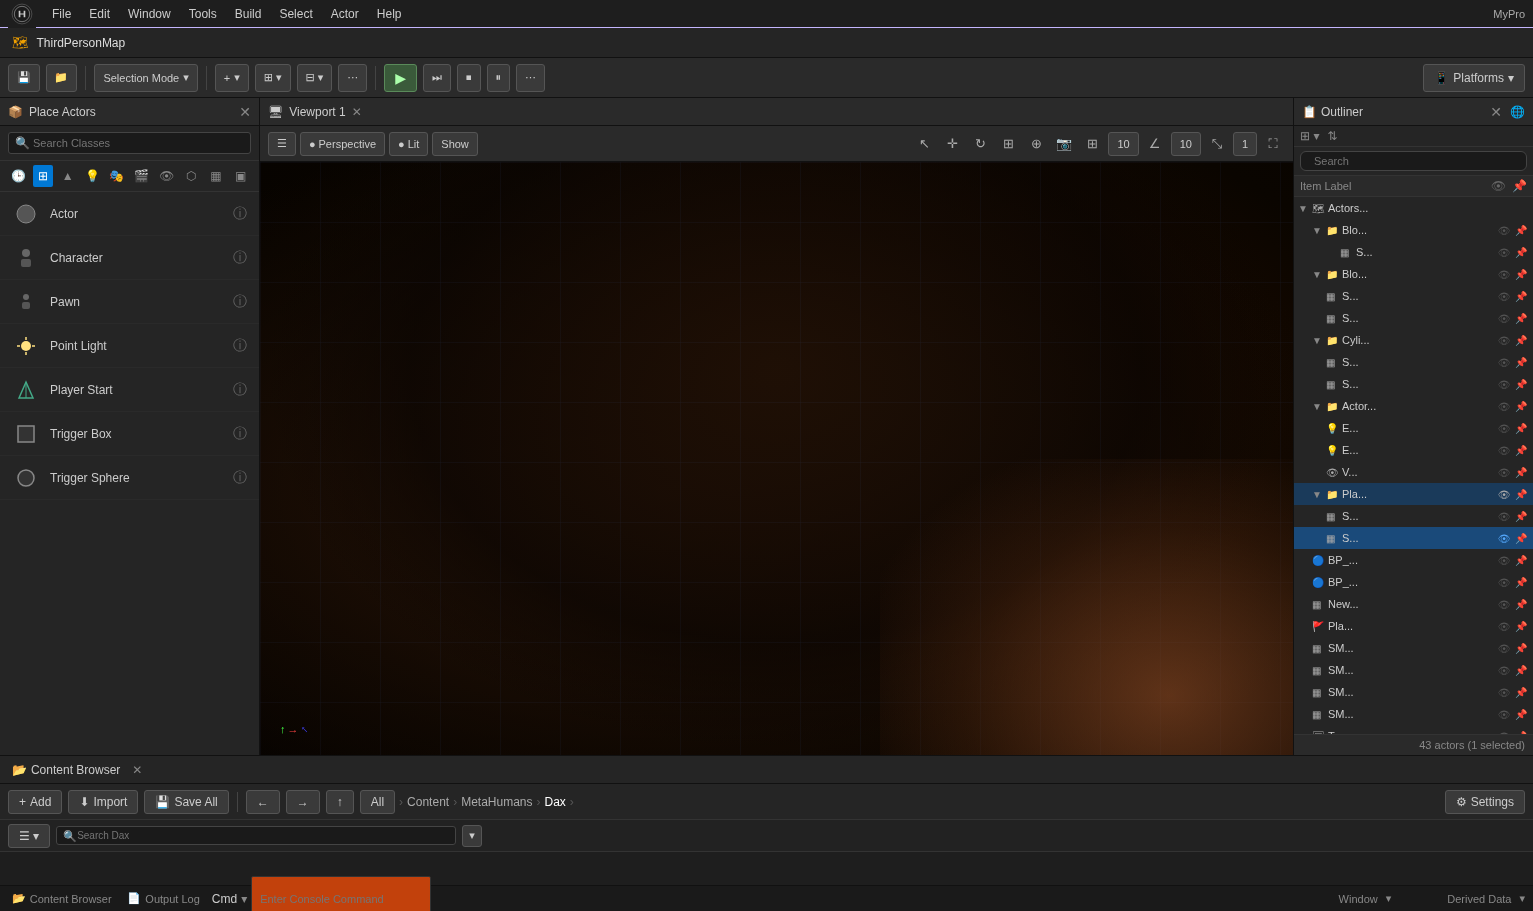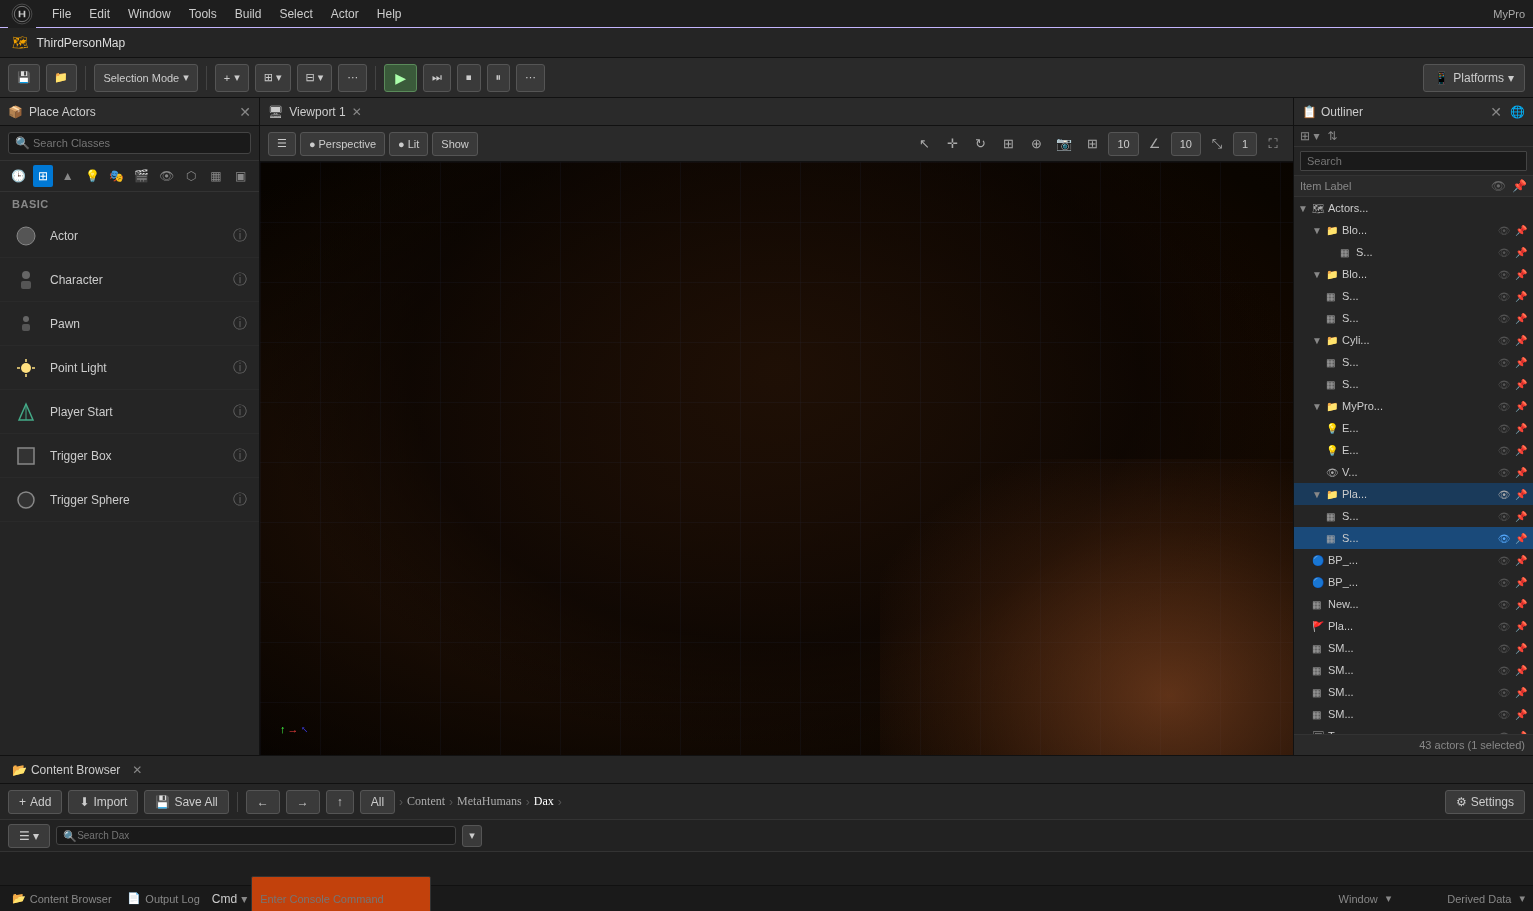--- a/index.html
+++ b/index.html
@@ -497,21 +497,21 @@
     }
     .breadcrumb-nav {
       display: flex;
       align-items: center;
       gap: 4px;
       flex: 1;
       font-size: 12px;
       color: #aaa;
     }
     .breadcrumb-sep { color: #555; }
-    .breadcrumb-item { color: #aaa; cursor: pointer; font-family: Liberation Serif, serif; }
+    .breadcrumb-item { color: #aaa; cursor: pointer; }
     .breadcrumb-item.current { color: #fff; }
     .settings-btn {
       margin-left: auto;
       background: #3a3a3a;
       border: 1px solid #555;
       border-radius: 3px;
       color: #ccc;
       padding: 3px 10px;
       cursor: pointer;
       font-size: 12px;
@@ -687,21 +687,20 @@
       <div class="icon-tab active">⊞</div>
       <div class="icon-tab">▲</div>
       <div class="icon-tab">💡</div>
       <div class="icon-tab">🎭</div>
       <div class="icon-tab">🎬</div>
       <div class="icon-tab">👁</div>
       <div class="icon-tab">⬡</div>
       <div class="icon-tab">▦</div>
       <div class="icon-tab">▣</div>
     </div>
-    <div class="section-label">BASIC</div>
 
     <div class="actor-item">
       <div class="actor-icon">
         <svg width="24" height="24" viewBox="0 0 24 24">
             <circle cx="12" cy="12" r="9" fill="#555" stroke="#888" stroke-width="1"></circle>
           </svg>
       </div>
       <span class="actor-name">Actor</span>
       <span class="actor-info">ⓘ</span>
     </div>
@@ -827,21 +826,21 @@
       <span>📋</span>
       <span class="panel-title">Outliner</span>
       <span class="panel-close">✕</span>
       <span style="margin-left:4px;color:#888;cursor:pointer;">🌐</span>
     </div>
     <div style="display:flex;align-items:center;padding:3px 6px;border-bottom:1px solid #333;gap:4px;">
       <span style="color:#888;cursor:pointer;">⊞ ▾</span>
       <span style="color:#888;cursor:pointer;margin-left:4px;">⇅</span>
     </div>
     <div class="right-search">
-      <input type="text" style="width: 100%; background: rgb(26, 26, 26); border: 1px solid rgb(68, 68, 68); border-radius: 1px; color: rgb(204, 204, 204); padding: 3px 6px; font-size: 11px; outline: none;" placeholder="Search">
+      <input type="text" style="width: 100%; background: rgb(26, 26, 26); border: 1px solid rgb(68, 68, 68); border-radius: 6px; color: rgb(204, 204, 204); padding: 3px 13px; font-size: 11px; outline: none;" placeholder="Search">
     </div>
     <div class="outliner-cols">
       <span class="col-header">Item Label</span>
       <div class="col-icons">
         <span>👁</span>
         <span>📌</span>
       </div>
     </div>
     <div class="outliner-tree">
       <div class="tree-item">
@@ -927,21 +926,21 @@
         <span class="tree-label">S...</span>
         <div class="tree-actions">
             <span class="tree-action-icon">👁</span>
             <span class="tree-action-icon">📌</span>
           </div>
       </div>
       <div class="tree-item">
         <span class="tree-indent"></span>
         <span class="tree-arrow">▼</span>
         <span class="tree-icon">📁</span>
-        <span class="tree-label">MyPro...</span>
+        <span class="tree-label">Actor...</span>
         <div class="tree-actions">
             <span class="tree-action-icon">👁</span>
             <span class="tree-action-icon">📌</span>
           </div>
       </div>
       <div class="tree-item">
         <span class="tree-indent"></span>
           <span class="tree-indent"></span>
         <span class="tree-icon">💡</span>
         <span class="tree-label">E...</span>

